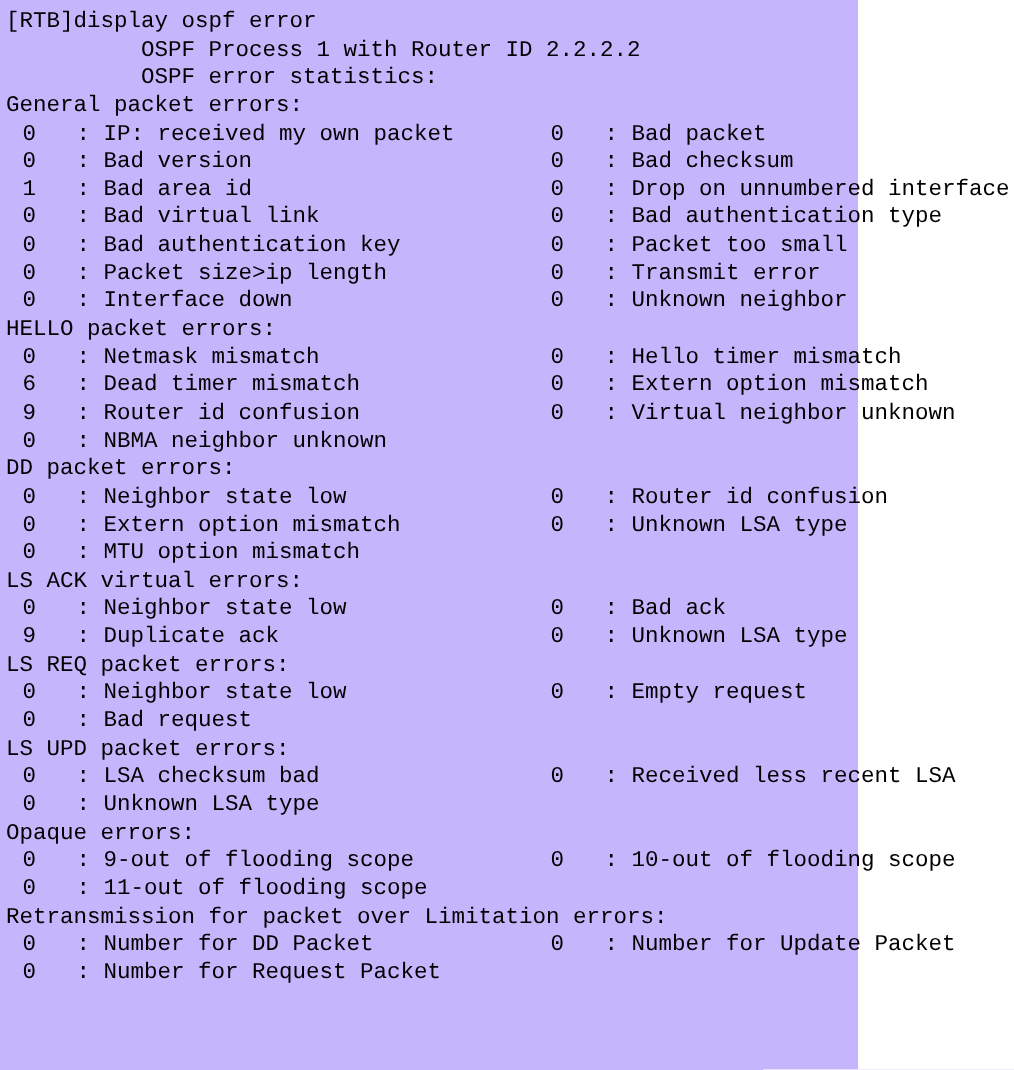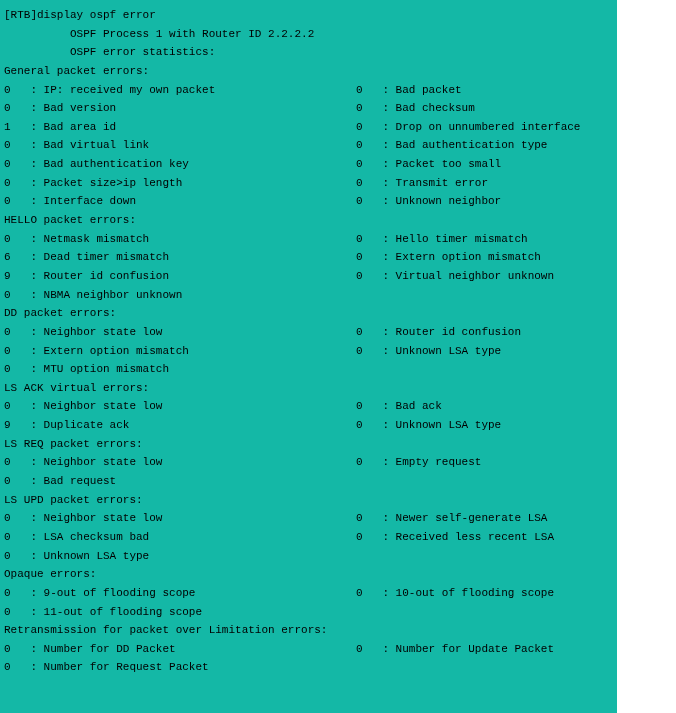--- a/index.html
+++ b/index.html
@@ -8,41 +8,42 @@
     background: #ffffff;
   }
   body {
     width: 676px;
     height: 713px;
     overflow: hidden;
     font-family: "Liberation Mono", "DejaVu Sans Mono", monospace;
   }
   #terminal {
     position: relative;
-    width: 617px;
+    width: 572px;
     height: 713px;
-    background: #14b8a6;
+    background: #c4b5fd;
     color: #000000;
     font-family: "Liberation Mono", "DejaVu Sans Mono", monospace;
-    font-size: 11px;
+    font-size: 15px;
     line-height: 18.65px;
     padding-top: 6px;
     box-sizing: border-box;
   }
   .line {
     white-space: pre;
     height: 18.65px;
     padding-left: 4px;
     letter-spacing: 0px;
   }
   .line .col1 {
     display: inline-block;
     width: 352px;
     white-space: pre;
     vertical-align: top;
+    margin-left: 11px;
   }
   .line .col2 {
     display: inline-block;
     white-space: pre;
     vertical-align: top;
   }
   .line.full {
     white-space: pre;
   }
 </style>
@@ -70,21 +71,20 @@
     <div class="line"><span class="col1">0   : Neighbor state low</span><span class="col2">0   : Router id confusion</span></div>
     <div class="line"><span class="col1">0   : Extern option mismatch</span><span class="col2">0   : Unknown LSA type</span></div>
     <div class="line"><span class="col1">0   : MTU option mismatch</span></div>
     <div class="line full">LS ACK virtual errors:</div>
     <div class="line"><span class="col1">0   : Neighbor state low</span><span class="col2">0   : Bad ack</span></div>
     <div class="line"><span class="col1">9   : Duplicate ack</span><span class="col2">0   : Unknown LSA type</span></div>
     <div class="line full">LS REQ packet errors:</div>
     <div class="line"><span class="col1">0   : Neighbor state low</span><span class="col2">0   : Empty request</span></div>
     <div class="line"><span class="col1">0   : Bad request</span></div>
     <div class="line full">LS UPD packet errors:</div>
-    <div class="line"><span class="col1">0   : Neighbor state low</span><span class="col2">0   : Newer self-generate LSA</span></div>
     <div class="line"><span class="col1">0   : LSA checksum bad</span><span class="col2">0   : Received less recent LSA</span></div>
     <div class="line"><span class="col1">0   : Unknown LSA type</span></div>
     <div class="line full">Opaque errors:</div>
     <div class="line"><span class="col1">0   : 9-out of flooding scope</span><span class="col2">0   : 10-out of flooding scope</span></div>
     <div class="line"><span class="col1">0   : 11-out of flooding scope</span></div>
     <div class="line full">Retransmission for packet over Limitation errors:</div>
     <div class="line"><span class="col1">0   : Number for DD Packet</span><span class="col2">0   : Number for Update Packet</span></div>
     <div class="line"><span class="col1">0   : Number for Request Packet</span></div>
   </div>
 

